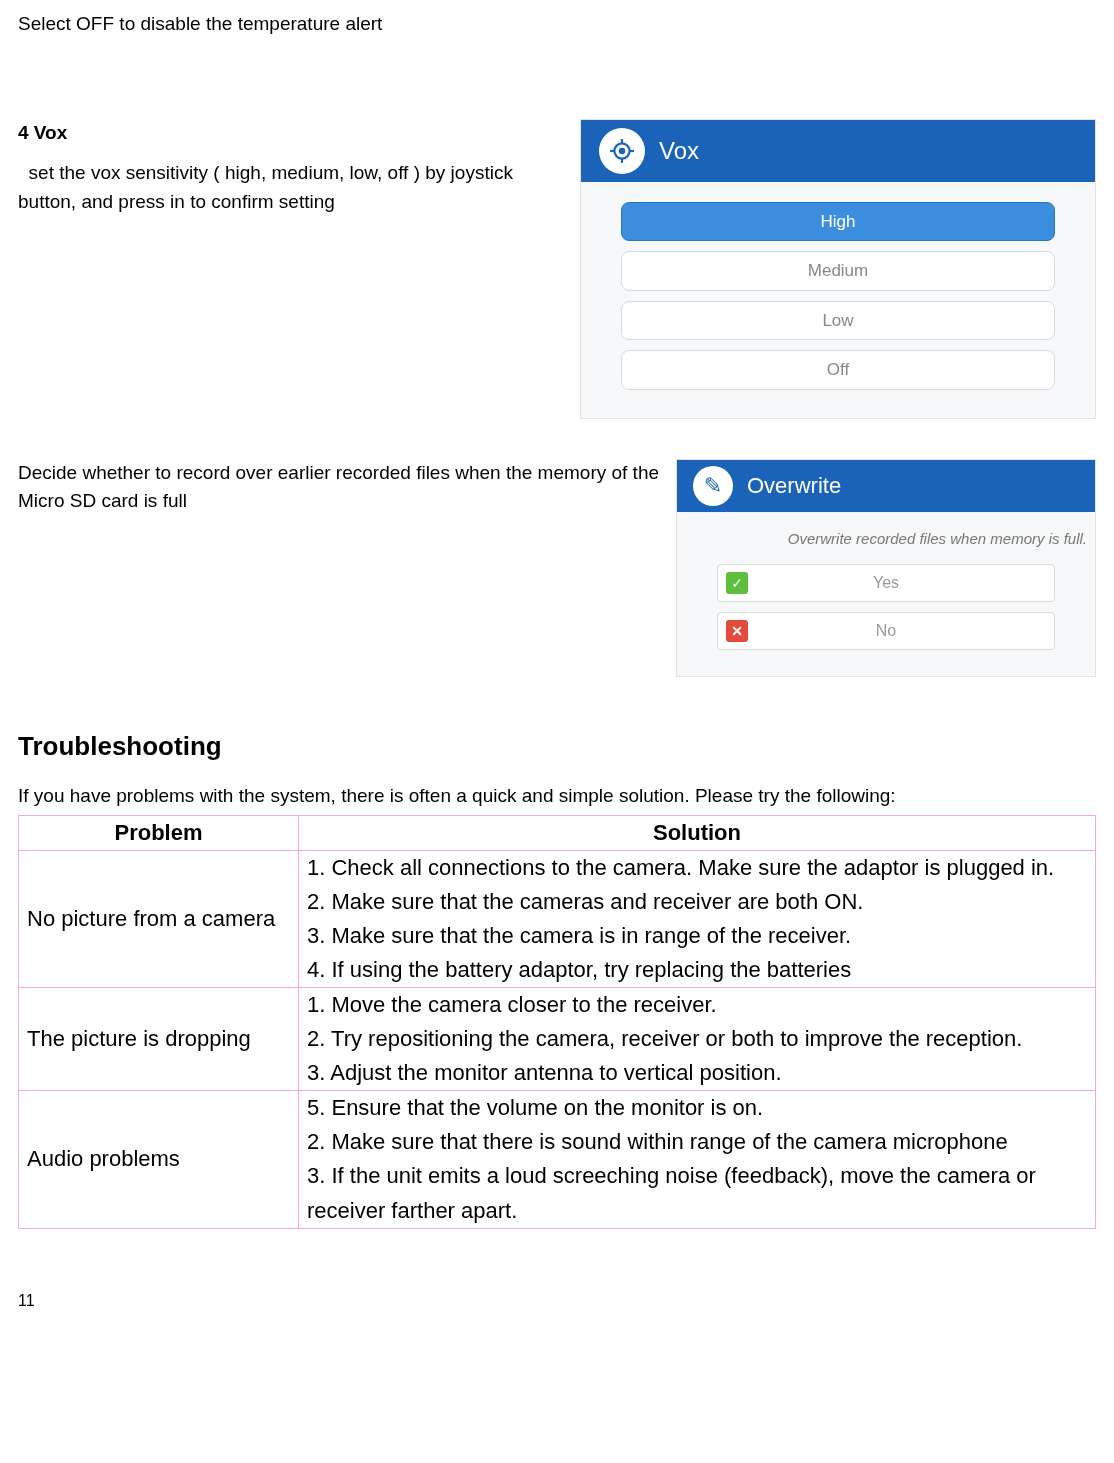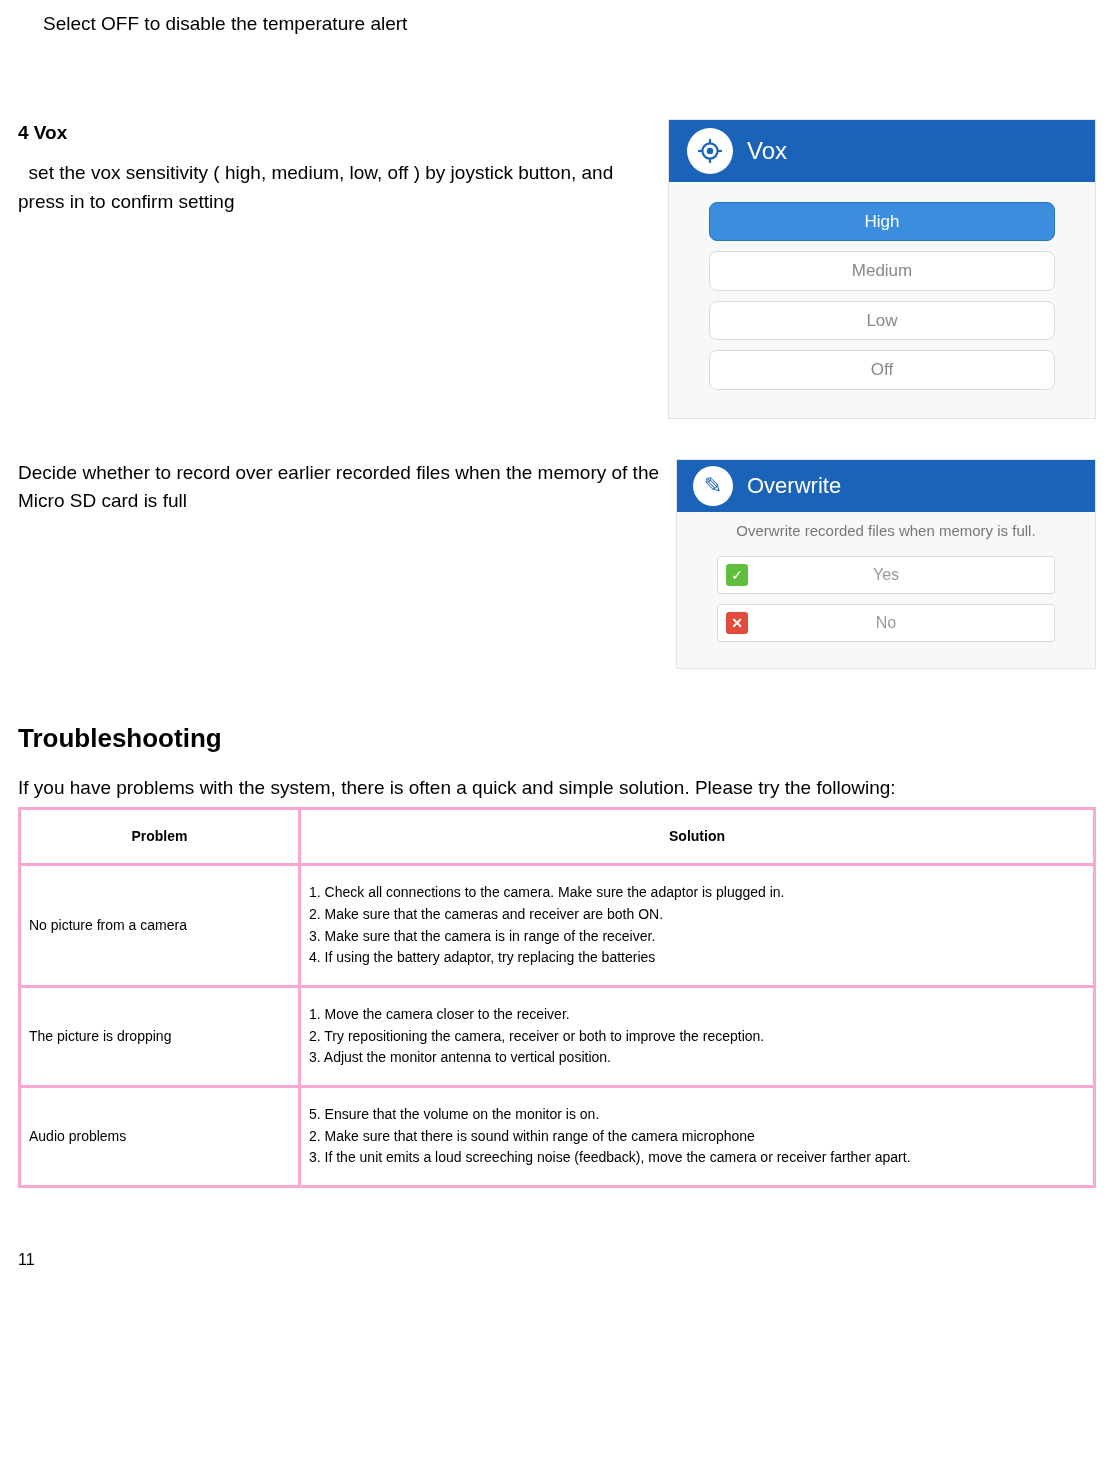--- a/index.html
+++ b/index.html
@@ -6,29 +6,29 @@
     body {
       font-family: Arial, Helvetica, sans-serif;
       font-size: 19px;
       line-height: 1.5;
       color: #000;
       background: #fff;
       width: 1114px;
       padding: 10px 0 40px 0;
     }
     .page { padding: 0 18px; }
-    .intro-line { margin-left: 25px; margin-bottom: 80px; }
+    .intro-line { margin-bottom: 80px; }
     .section-row { display: flex; gap: 11px; align-items: flex-start; margin-bottom: 40px; }
     .section-text { flex: 1; }
     .h-bold { font-weight: bold; margin-bottom: 12px; }
     .para { margin-bottom: 8px; }
 
     
     .vox-shot {
-      width: 428px;
+      width: 516px;
       background: #f7f8f9;
       border: 1px solid #e1e3e6;
       font-family: "Segoe UI", Arial, sans-serif;
     }
     .vox-header {
       display: flex;
       align-items: center;
       gap: 14px;
       background: #1b63b8;
       color: #fff;
@@ -74,24 +74,25 @@
       font-size: 22px;
       padding: 6px 16px;
     }
     .ov-icon {
       width: 40px; height: 40px; border-radius: 50%;
       background: #fff; color: #1b63b8;
       display: flex; align-items: center; justify-content: center;
       font-size: 22px;
     }
     .ov-sub {
+      font-style: italic;
       color: #777;
-      text-align: center;
+      text-align: right;
       font-size: 15px;
-      padding: 8px 8px 4px 8px;
+      padding: 16px 8px 4px 8px;
     }
     .ov-btn {
       margin: 10px 40px;
       background: #fff;
       border: 1px solid #d7dbe0;
       border-radius: 4px;
       padding: 6px 0;
       text-align: center;
       color: #999;
       font-size: 16px;
@@ -119,24 +120,24 @@
 
     .h2 { font-size: 26px; font-weight: bold; margin: 50px 0 16px 0; }
     .para2 { }
 
     table.tr-table {
       border-collapse: collapse;
       width: 100%;
       margin-top: 4px;
     }
     table.tr-table th, table.tr-table td {
-      border: 3px solid #f9a8d4;
-      padding: 16px 8px;
+      border: 1px solid #f9a8d4;
+      padding: 0 8px;
       vertical-align: middle;
-      font-size: 14px;
+      font-size: 22px;
       line-height: 1.55;
     }
     table.tr-table th { text-align: center; font-weight: bold; }
     table.tr-table td.prob { width: 280px; margin-top: 21px; }
     table.tr-table td.sol { text-align: left; }
 
     .page-num { text-align: left; font-size: 16px; margin-top: 60px; }
   </style>
 </head>
 <body>

